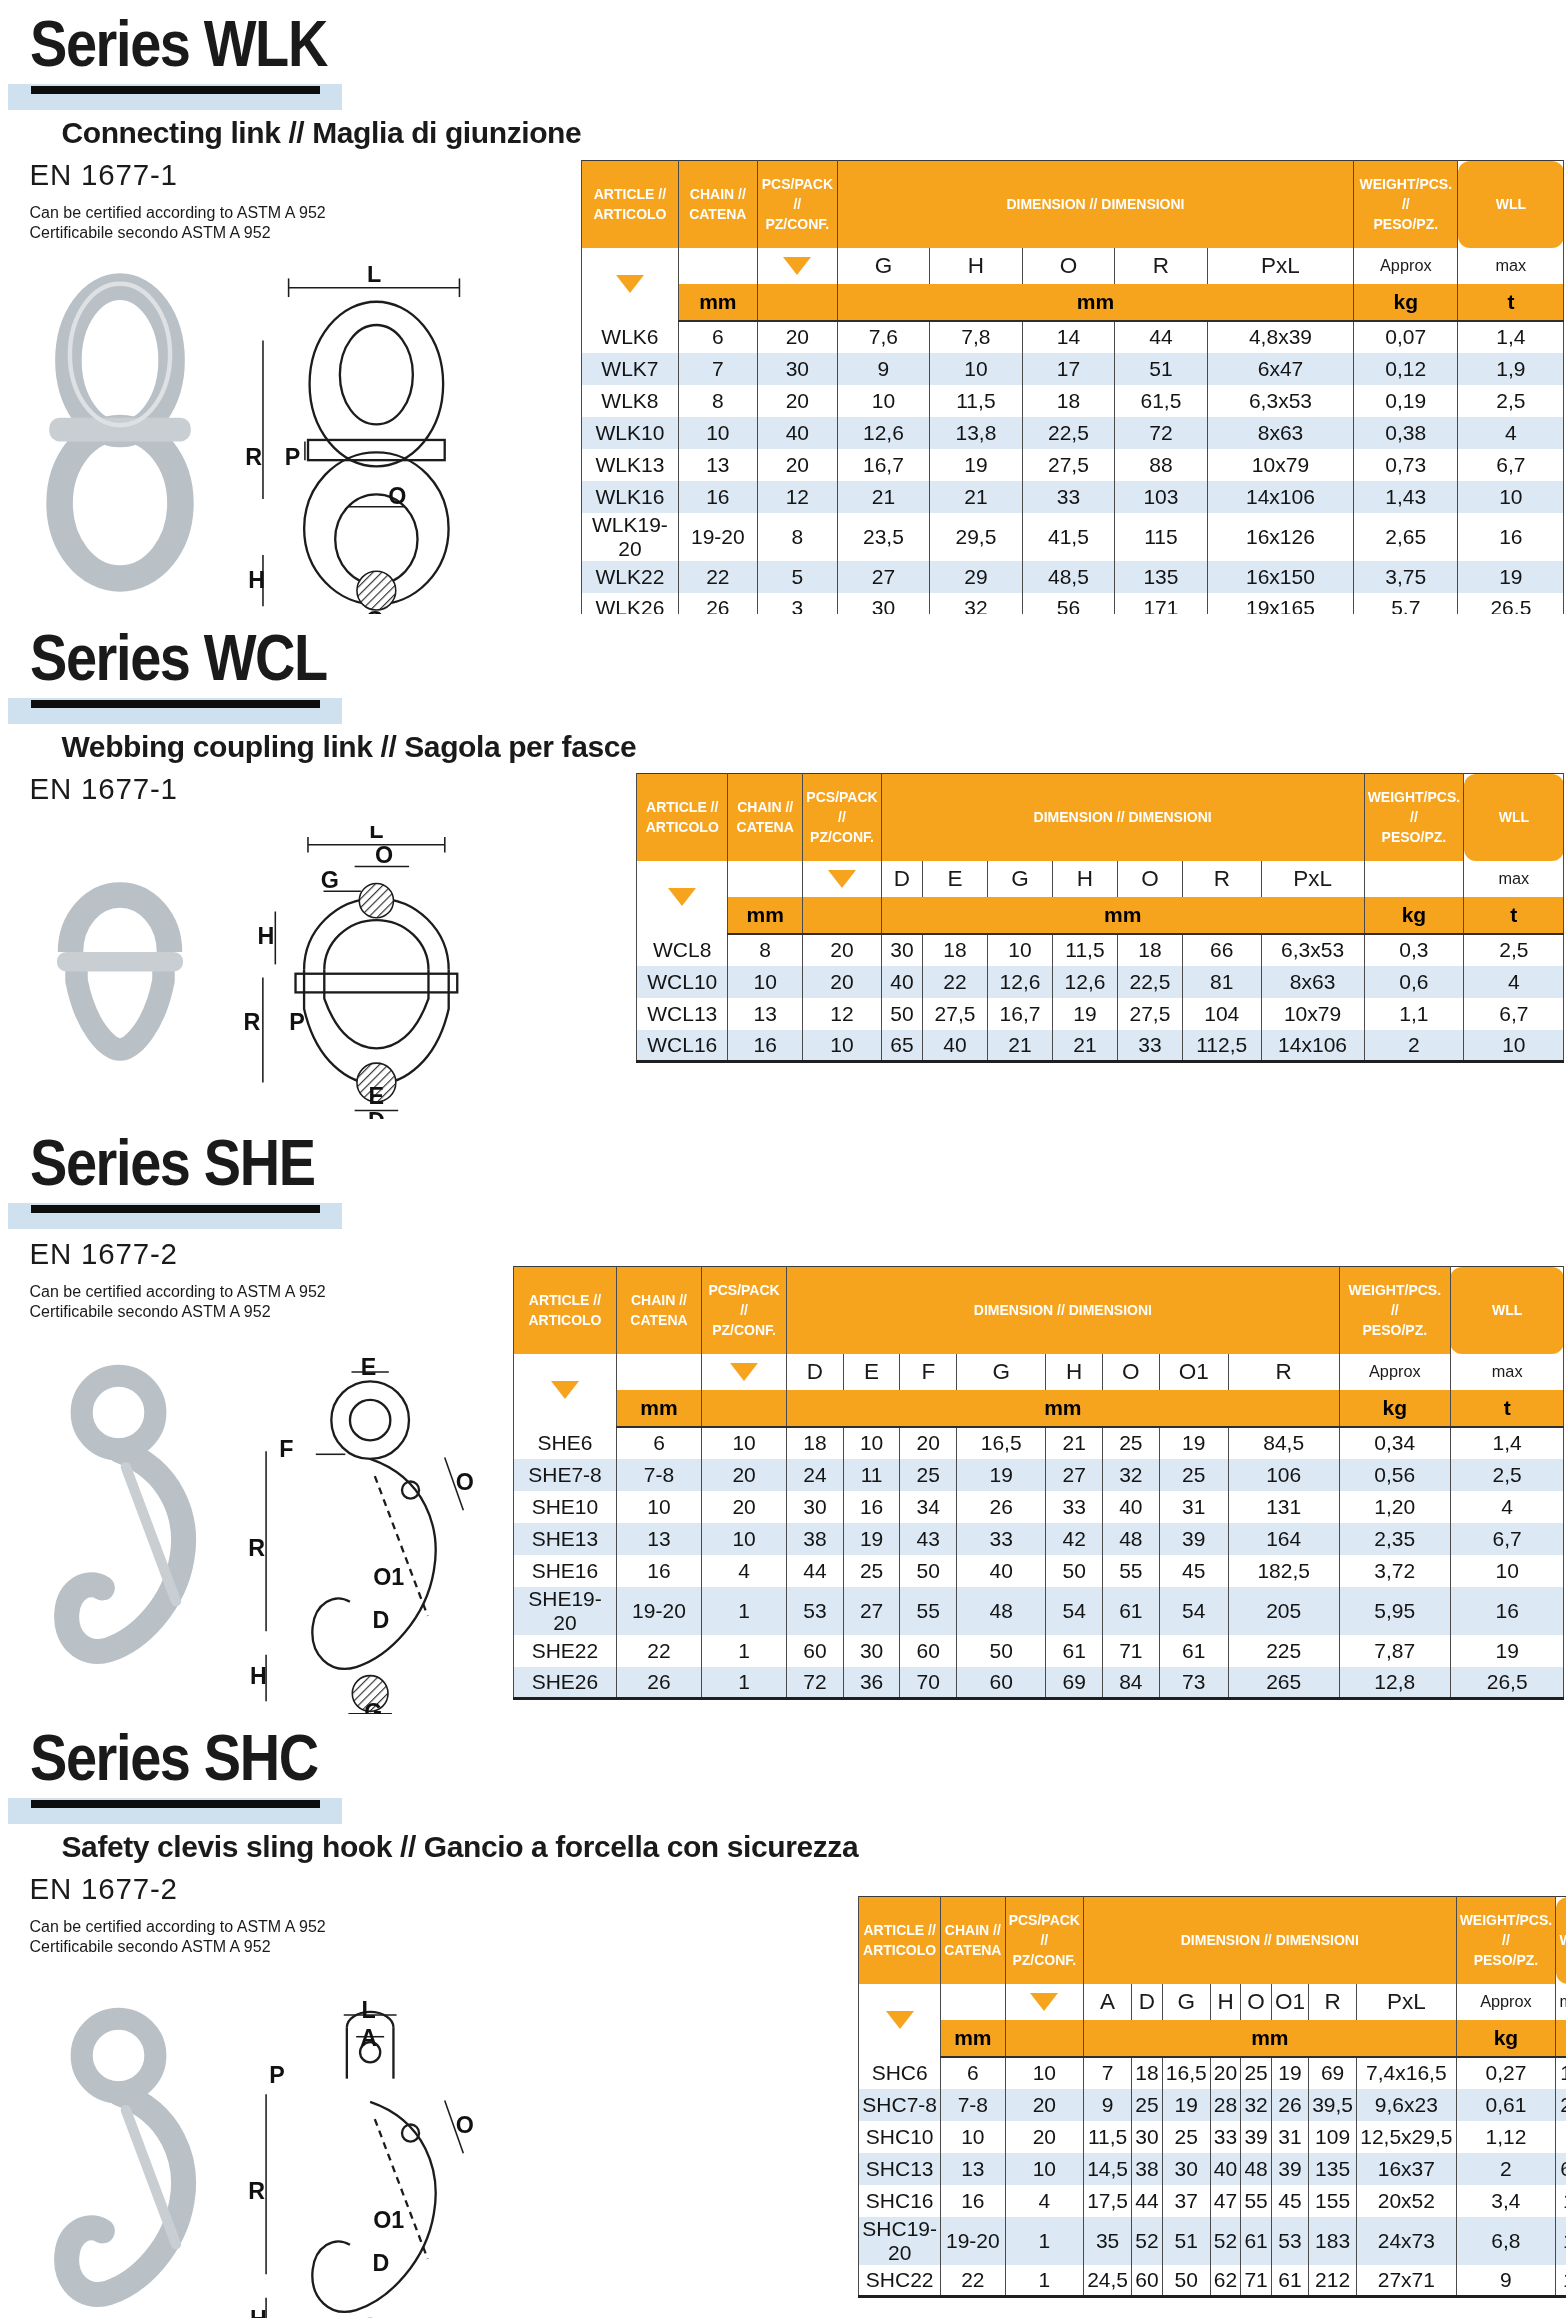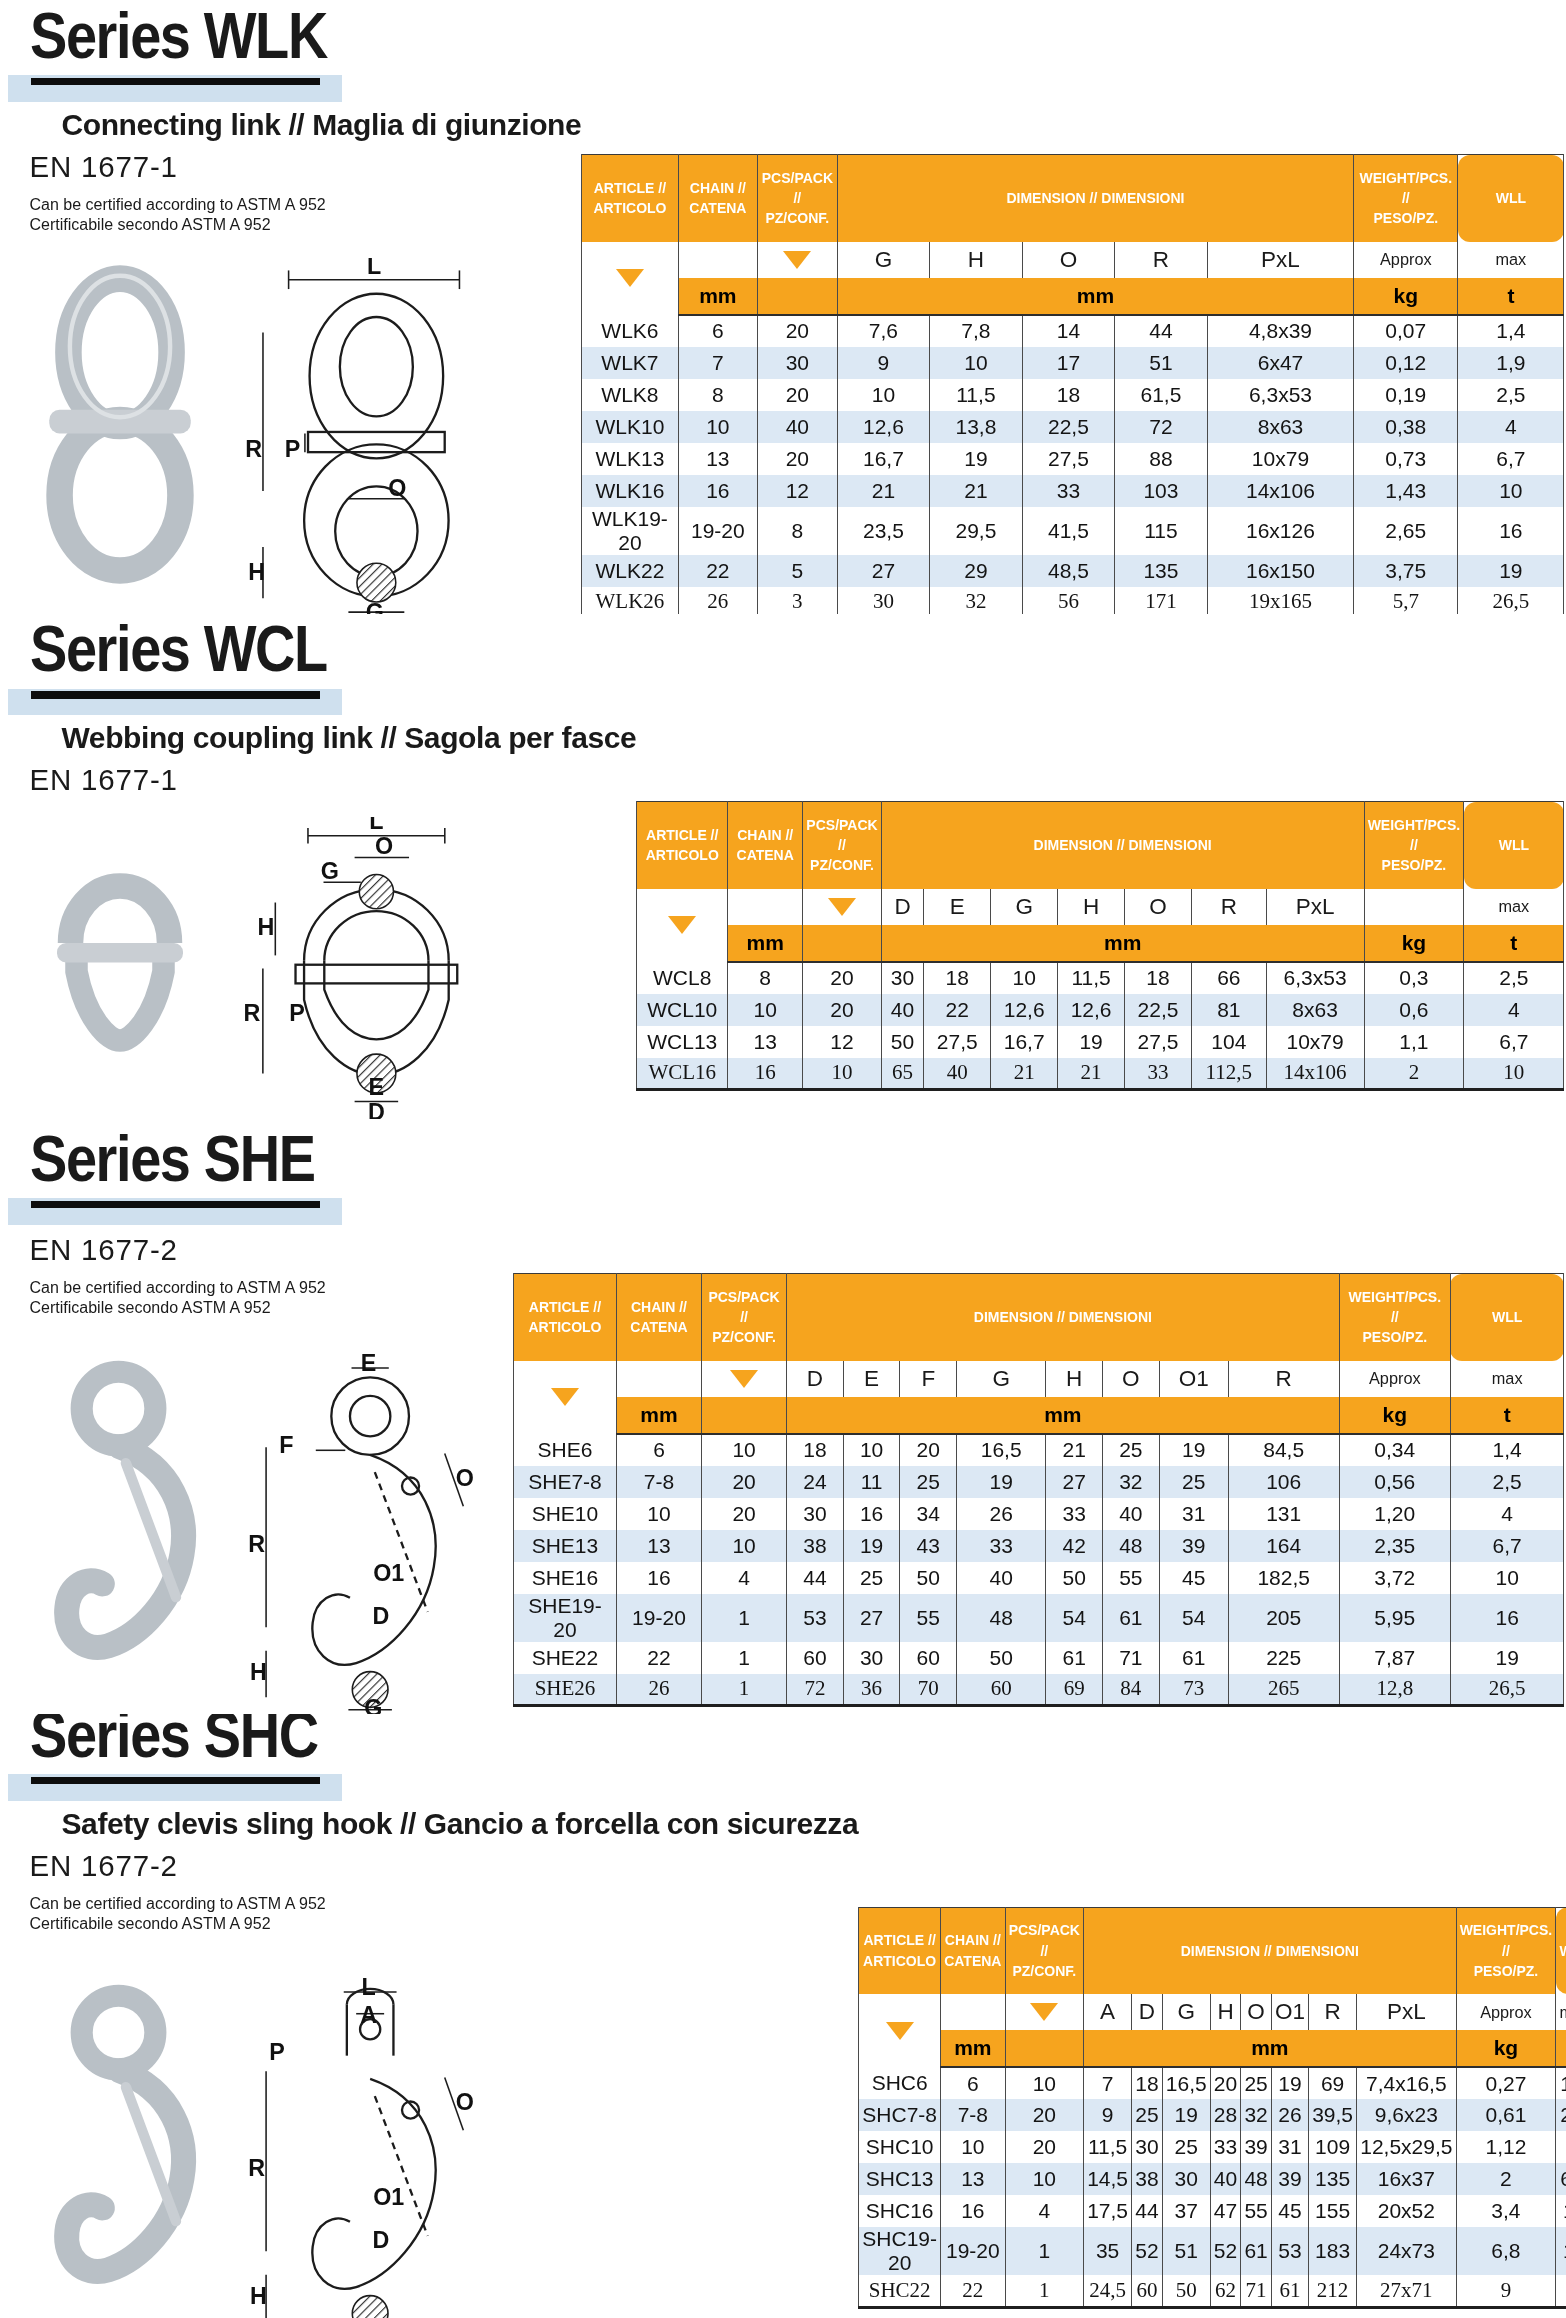--- a/index.html
+++ b/index.html
@@ -1,20 +1,20 @@
 <!DOCTYPE html>
 <html style="--orange: #F6A41E;font-size:12.4px"><head>
 <meta charset="utf-8">
 <style>
   * { margin:0; padding:0; box-sizing:border-box; }
   html,body { background:#ffffff; }
   body { font-family:"Liberation Sans", sans-serif; color:#1a1a1a; }
   #page { width:1566px; height:2319px; background:#fff; overflow:hidden; position:relative; }
 
-  .series { display:flex; align-items:center; overflow:hidden; }
+  .series { display:flex; align-items:flex-start; overflow:hidden; }
   .left   { flex:0 0 513px; padding:12.4px 0 0 29.5px; }
   .twrap  { flex:1 1 auto; padding-right:1.6px; }
 
   .series-title { font-size:65px; font-weight:900; letter-spacing:-1.6px; line-height:0.98;
                   transform:scaleX(0.86); transform-origin:left top; white-space:nowrap; }
   .rule { position:relative; height:26.4px; width:334px; margin:7.8px 0 6.2px -22px; background:#cfe0ee; }
   .rule .blackline { position:absolute; left:23px; top:2.3px; height:7.8px; width:289px; background:#0d0d0d; }
   .series-sub { font-size:30px; font-weight:bold; white-space:nowrap; letter-spacing:-0.4px; margin-top:4.7px;margin-left:32px; }
   .norm { font-size:29.5px; font-weight:400; letter-spacing:0.8px; margin-top:7.8px; }
   .cert { font-size:16px; font-weight:400; line-height:1.25; margin-top:11px; }
@@ -33,21 +33,21 @@
   tr.srow td { background:#fff; height:36px; }
   td.article-sub { background:#dde7f2; vertical-align:top; }
   .tri { width:0; height:0; border-left:14px solid transparent; border-right:14px solid transparent;
          border-top:18px solid var(--orange); margin:0 auto; }
   td.dimletter { font-size:22.5px; font-weight:400; }
   td.approx { font-size:16.3px; }
   tr.urow td { background:var(--orange); color:#000000; font-weight:bold; font-size:21px; height:37px;
                border-bottom:2.3px solid #2e2e2e; }
   tr.drow td { font-size:21px; height:32px; color:#141414; }
   tr.drow.alt td { background:#dce8f4; }
-  tr.drow.last td { border-bottom:3.9px solid #1f1f1f;font-family:Liberation Serif, serif; }
+  tr.drow.last td { border-bottom:3.9px solid #1f1f1f; }
 
   .dlabel { font-weight:bold; font-size:30px; fill:#111; }
   .diag-stroke { stroke:#1c1c1c; stroke-width:3; fill:none; }
   .dim-line { stroke:#1c1c1c; stroke-width:2; fill:none; }
 </style>
 </head>
 <body>
 
 <div id="page">
     <section class="series" style="height: 614px;">

